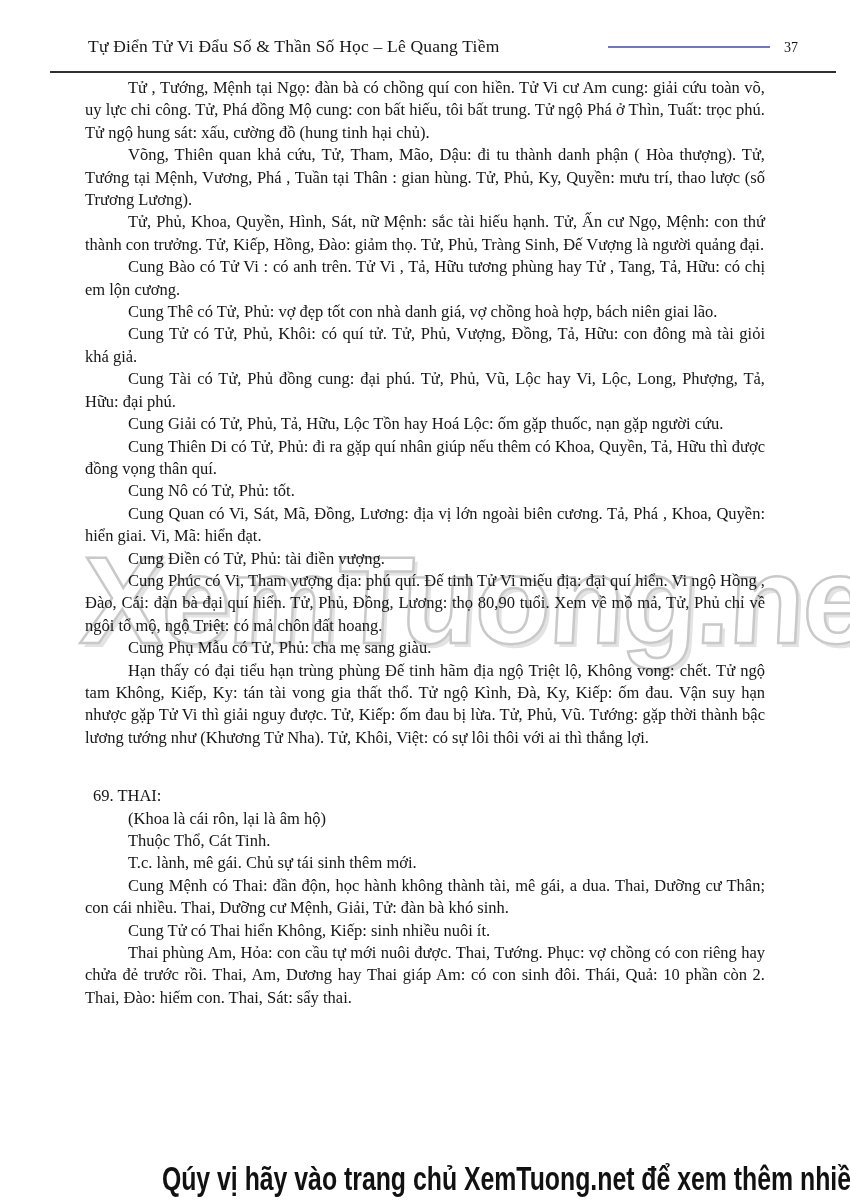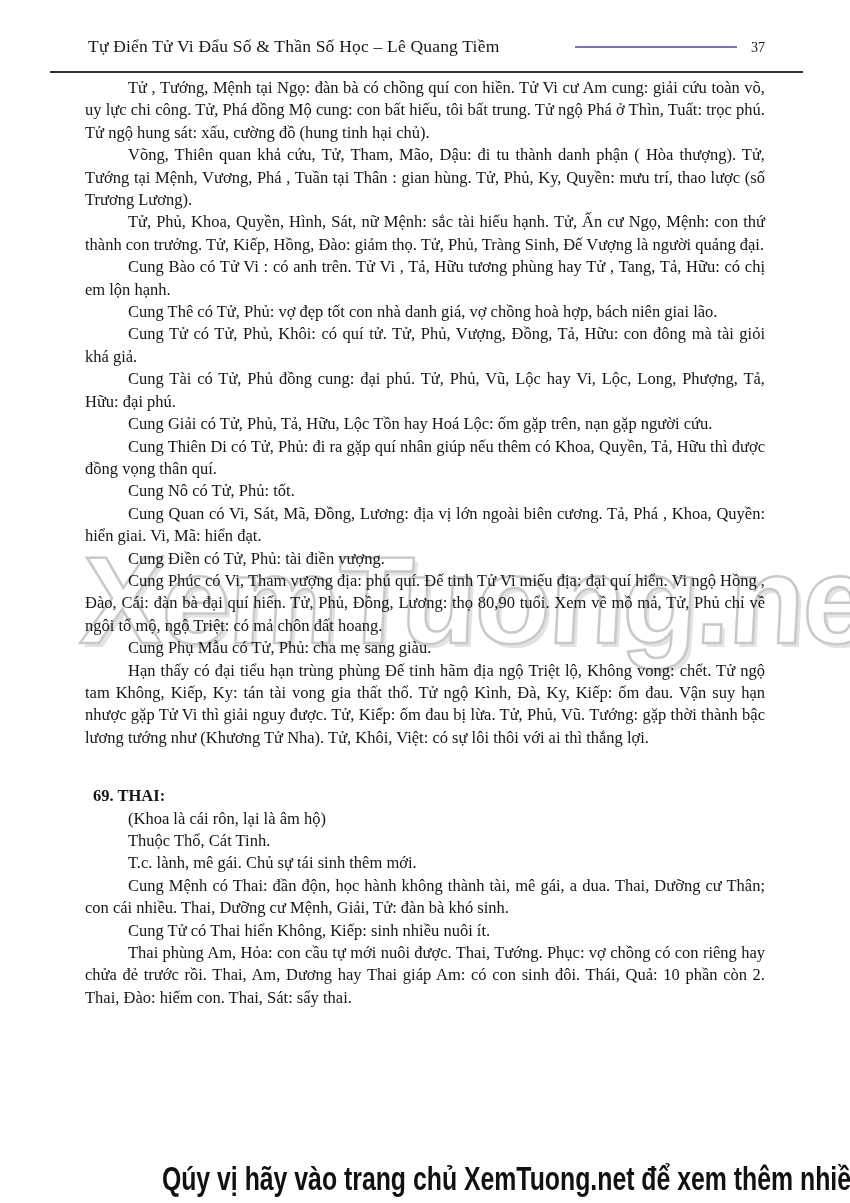--- a/index.html
+++ b/index.html
@@ -7,21 +7,21 @@
     width:850px;height:1203px;
     background:#ffffff;
     font-family:"Liberation Serif", serif;
     color:#161616;
     position:relative;
     overflow:hidden;
   }
   .page{position:relative;width:850px;height:1203px;overflow:hidden;}
 
   
-  .header{padding:36px 85px 0 88px;position:relative;z-index:2;}
+  .header{padding:36px 52px 0 88px;position:relative;z-index:2;}
   .header-row{display:flex;align-items:baseline;font-size:17.5px;}
   .book-title{white-space:nowrap;letter-spacing:.2px;}
   .header-right{margin-left:auto;display:flex;align-items:baseline;}
   .blue-line{display:inline-block;width:162px;height:2px;background:#7473c9;margin-right:14px;transform:translateY(-4px);}
   .page-number{font-size:14px;}
   .header-rule{height:2px;background:#2f2f2f;margin:14px -38px 0 -38px;}
 
   
   .watermark{
     position:absolute;top:538px;left:78px;z-index:0;
@@ -37,21 +37,21 @@
   
   .body-text{
     position:relative;z-index:1;
     margin:4px 85px 0 85px;width:680px;
     font-size:16.5px;line-height:22.4px;
     text-align:justify;
   }
   .para{margin:0;text-indent:43px;}
   .section-heading{
     font-size:16.5px;line-height:22.4px;
-    font-weight:bold;margin:36px 0 0 8px;
+    font-weight:normal;margin:36px 0 0 8px;
     text-align:left;
   }
 
   
   .footer{
     position:absolute;left:0;bottom:6px;width:850px;
     text-align:center;z-index:2;
   }
   .footer-text{
     display:inline-block;
@@ -78,25 +78,25 @@
     <div class="header-rule"></div>
   </div>
 
   <div class="watermark">XemTuong.net</div>
 
   <div class="body-text">
     <div>
         <p class="para">Tử , Tướng, Mệnh tại Ngọ: đàn bà có chồng quí con hiền. Tử Vi  cư Am cung: giải cứu toàn võ, uy lực chi công. Tử, Phá đồng Mộ cung: con bất hiếu, tôi bất trung. Tử ngộ Phá ở Thìn, Tuất: trọc phú. Tử ngộ hung sát: xấu, cường đồ (hung tinh hại chủ).</p>
         <p class="para">Võng, Thiên quan khả cứu, Tử, Tham, Mão, Dậu: đi tu thành danh phận ( Hòa thượng). Tử, Tướng tại Mệnh, Vương, Phá , Tuần tại Thân : gian hùng. Tử, Phủ, Ky, Quyền: mưu trí, thao lược (số Trương Lương).</p>
         <p class="para">Tử, Phủ, Khoa, Quyền, Hình, Sát, nữ Mệnh: sắc tài hiếu hạnh. Tử, Ấn cư Ngọ, Mệnh: con thứ thành con trưởng. Tử, Kiếp, Hồng, Đào: giảm thọ. Tử, Phủ, Tràng Sinh, Đế Vượng là người quảng đại.</p>
-        <p class="para">Cung Bào có Tử Vi : có anh trên. Tử Vi , Tả, Hữu tương phùng hay Tử , Tang, Tả, Hữu: có chị em lộn hạnh.</p>
+        <p class="para">Cung Bào có Tử Vi : có anh trên. Tử Vi , Tả, Hữu tương phùng hay Tử , Tang, Tả, Hữu: có chị em lộn cương.</p>
         <p class="para">Cung Thê có Tử, Phủ: vợ đẹp tốt con nhà danh giá, vợ chồng hoà hợp, bách niên giai lão.</p>
         <p class="para">Cung Tử có Tử, Phủ, Khôi: có quí tử. Tử, Phủ, Vượng, Đồng, Tả, Hữu: con đông mà tài giỏi khá giả.</p>
         <p class="para">Cung Tài có Tử, Phủ đồng cung: đại phú. Tử, Phủ, Vũ, Lộc hay Vi, Lộc, Long, Phượng, Tả, Hữu: đại phú.</p>
-        <p class="para">Cung Giải có Tử, Phủ, Tả, Hữu, Lộc Tồn hay Hoá Lộc: ốm gặp trên, nạn gặp người cứu.</p>
+        <p class="para">Cung Giải có Tử, Phủ, Tả, Hữu, Lộc Tồn hay Hoá Lộc: ốm gặp thuốc, nạn gặp người cứu.</p>
         <p class="para">Cung Thiên Di có Tử, Phủ: đi ra gặp quí nhân giúp nếu thêm có Khoa, Quyền, Tả, Hữu thì được đồng vọng thân quí.</p>
         <p class="para">Cung Nô có Tử, Phủ: tốt.</p>
         <p class="para">Cung Quan có Vi, Sát, Mã, Đồng, Lương: địa vị lớn ngoài biên cương. Tả, Phá , Khoa, Quyền: hiển giai. Vi, Mã: hiển đạt.</p>
         <p class="para">Cung Điền có Tử, Phủ: tài điền vượng.</p>
         <p class="para">Cung Phúc có Vi, Tham vượng địa: phú quí. Đế tinh Tử Vi miếu địa: đại quí hiển. Vi ngộ Hồng , Đào, Cái: đàn bà đại quí hiển. Tử, Phủ, Đồng, Lương: thọ 80,90 tuổi. Xem về mồ mả, Tử, Phủ chỉ về ngôi tổ mộ, ngộ Triệt: có mả chôn đất hoang.</p>
         <p class="para">Cung Phụ Mẫu có Tử, Phủ: cha mẹ sang giàu.</p>
         <p class="para">Hạn thấy có đại tiểu hạn trùng phùng Đế tinh hãm địa ngộ Triệt lộ, Không vong: chết. Tử ngộ tam Không, Kiếp, Ky: tán tài vong gia thất thổ. Tử ngộ Kình, Đà, Ky, Kiếp: ốm đau. Vận suy hạn nhược gặp Tử Vi thì giải nguy được. Tử, Kiếp: ốm đau bị lừa. Tử, Phủ, Vũ. Tướng: gặp thời thành bậc lương tướng như (Khương Tử Nha). Tử, Khôi, Việt: có sự lôi thôi với ai thì thắng lợi.</p>
       </div>
     <h2 class="section-heading">69. THAI:</h2>
     <div>

